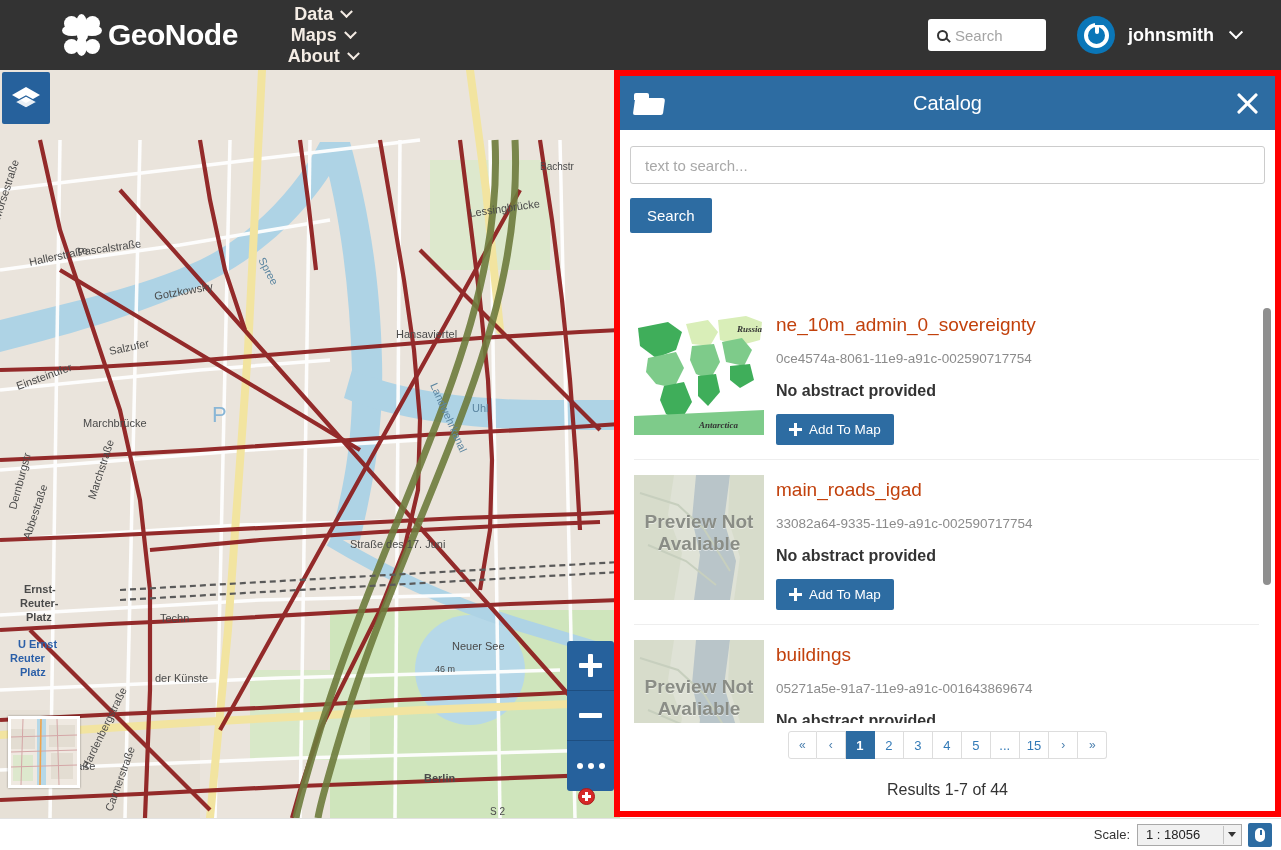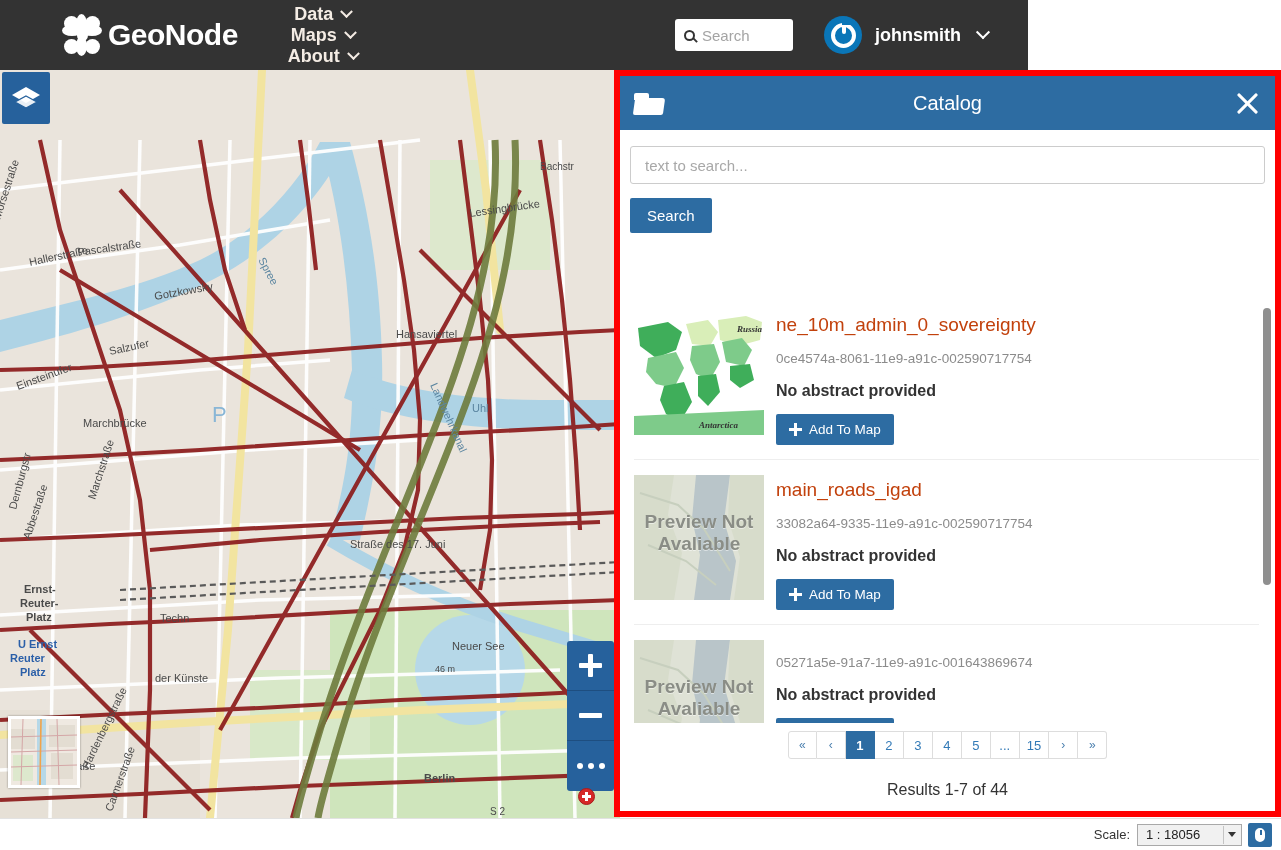--- a/index.html
+++ b/index.html
@@ -6,21 +6,21 @@
   html, body {
     width: 1281px; height: 850px;
     font-family: "Liberation Sans", sans-serif;
     overflow: hidden;
     background: #ffffff;
   }
 
   
   #header {
     position: absolute; left: 0; top: 0;
-    width: 1028px; height: 70px;
+    width: 1281px; height: 70px;
     background: #333333;
     display: flex; align-items: center;
   }
   .brand { display: flex; align-items: center; margin-left: 62px; }
   .brand-mark { width: 40px; height: 42px; position: relative; margin-right: 6px; }
   .brand-mark span {
     position: absolute; background: #ffffff; border-radius: 50%;
   }
   .petal { width: 11px; height: 20px; border-radius: 50%; }
   .brand-name {
@@ -576,20 +576,21 @@
             <path d="M62 0 L96 0 L90 46 L102 86 L96 125 L60 125 L66 80 L58 44 Z" fill="#b9c5c9"></path>
             <path d="M96 0 L130 0 L130 125 L100 125 L106 82 L94 44 Z" fill="#d7dccb"></path>
             <g stroke="#c7cfbe" stroke-width="2" fill="none">
               <path d="M6 18 L44 30 L70 54 L96 96"></path>
               <path d="M14 70 L52 86 L82 110"></path>
             </g>
           </svg>
           <div class="thumb-txt">Preview Not<br>Avaliable</div>
         </div>
         <div class="res-body">
+          <div class="res-title">buildings</div>
           <div class="res-uuid">05271a5e-91a7-11e9-a91c-001643869674</div>
           <div class="res-abs">No abstract provided</div>
           <button class="add-btn">
             <span class="p"></span>
             <span>Add To Map</span>
           </button>
         </div>
       </div>
 
     </div>

